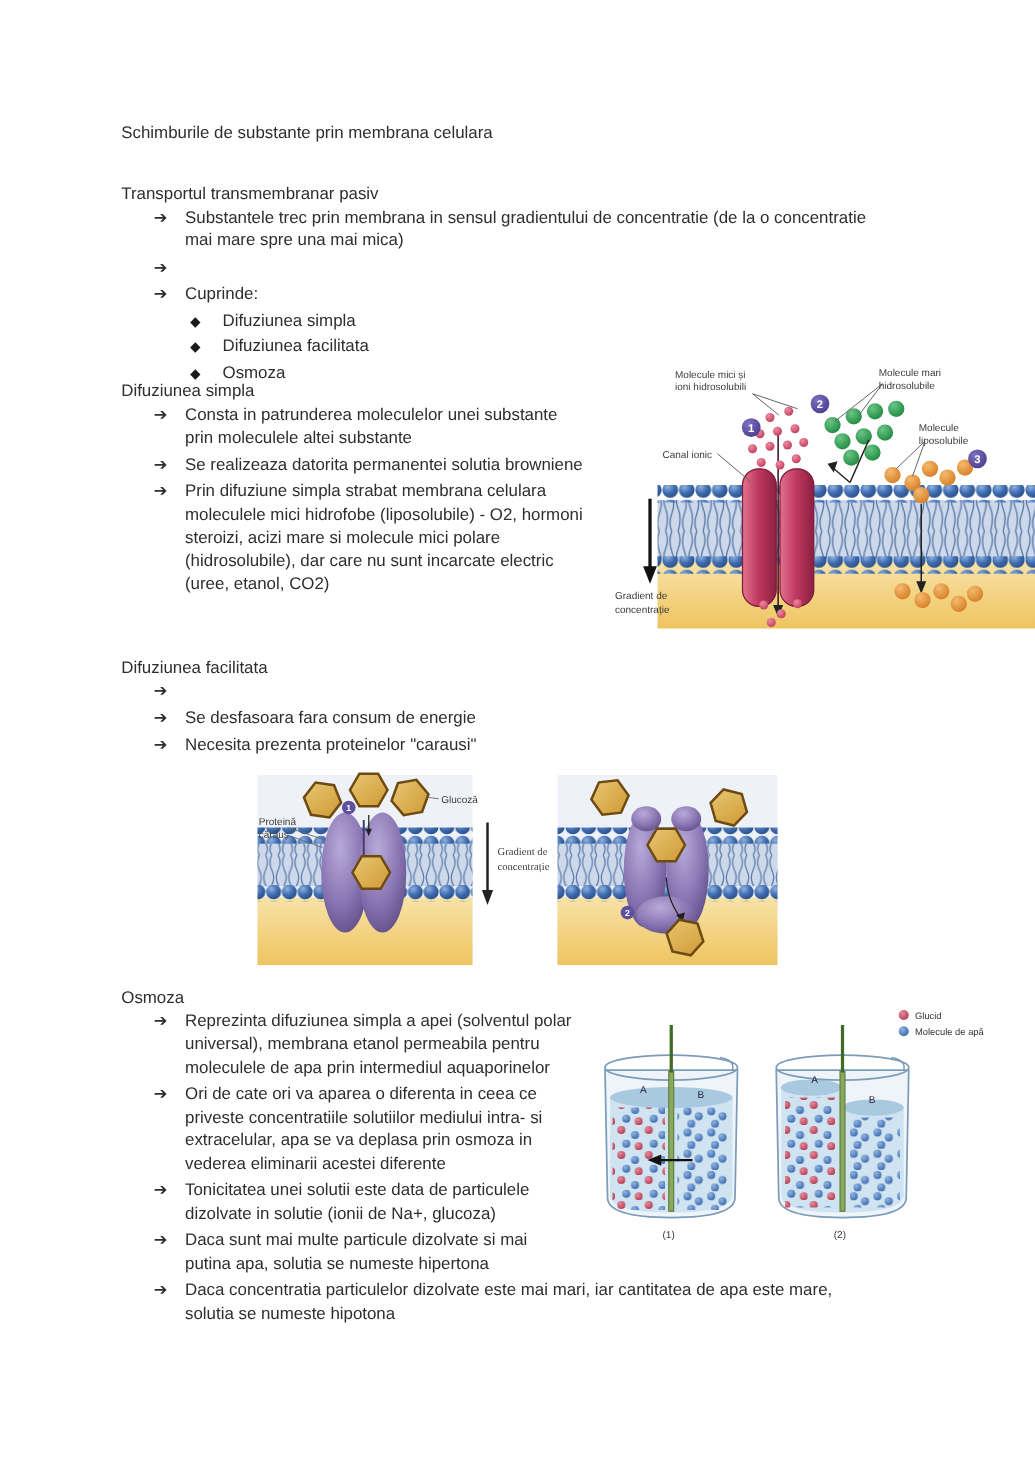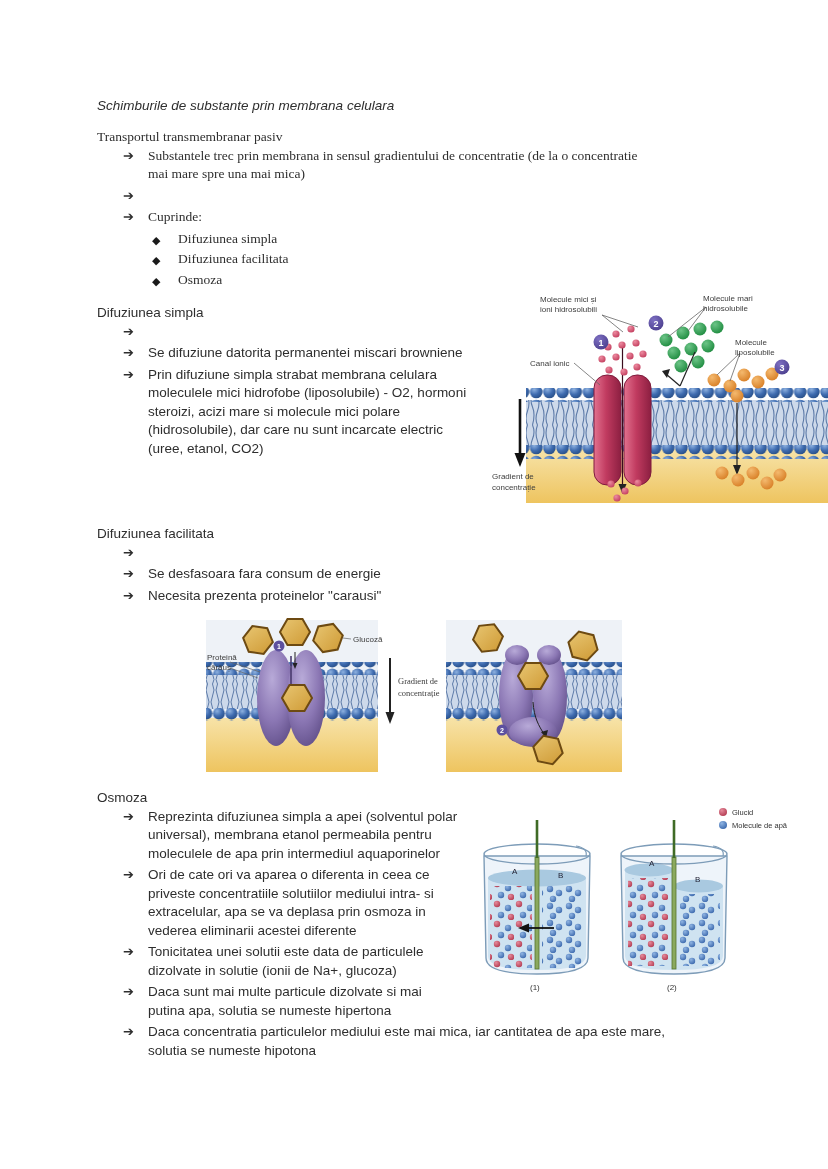--- a/index.html
+++ b/index.html
@@ -1,37 +1,37 @@
 <!DOCTYPE html>
 <html><head>
 <meta charset="utf-8">
 <style>
   html,body{margin:0;padding:0;}
   body{width:828px;height:1169px;background:#ffffff;position:relative;overflow:hidden;
        font-family:"Liberation Sans","DejaVu Sans",sans-serif;color:#2e2e2e;}
   .abs{position:absolute;}
-  .doc-title{left:97px;top:97px;font-size:13.5px;line-height:18.5px;font-style:italic;}
+  .doc-title{left:97px;top:97px;font-size:13.5px;line-height:18.5px;}
   .section{font-size:13.5px;line-height:18.5px;}
   .sec-heading{margin:0 0 0 0;font-weight:normal;font-size:13.5px;line-height:18.5px;}
   ul.blist{list-style:none;margin:0;padding:0 0 0 26px;}
   ul.blist>li{display:flex;margin:0 0 3px 0;}
   ul.blist .marker{flex:0 0 25px;font-size:13px;color:#2e2e2e;}
   ul.blist .btxt{white-space:pre-line;}
   ul.sublist{list-style:none;margin:0;padding:0 0 0 55px;}
   ul.sublist>li{display:flex;margin:0 0 1px 0;}
   ul.sublist .marker{flex:0 0 26px;font-size:11px;padding-top:1px;color:#1a1a1a;}
   svg text{font-family:"Liberation Sans","DejaVu Sans",sans-serif;}
   svg .serifLbl{font-family:"Liberation Serif","DejaVu Serif",serif;}
 </style>
 </head>
 <body>
 
 <div class="abs doc-title">Schimburile de substante prin membrana celulara</div>
 
-<div class="abs section" style="left:97px;top:128px;width:640px;font-family:Liberation Serif, serif;">
+<div class="abs section" style="left:97px;top:146px;width:640px;">
   <h2 class="sec-heading">Transportul transmembranar pasiv</h2>
   <ul class="blist">
     <li>
       <span class="marker">➔</span>
       <span class="btxt">Substantele trec prin membrana in sensul gradientului de concentratie (de la o concentratie
 mai mare spre una mai mica)</span>
     </li>
     <li>
       <span class="marker">➔</span>
     </li>
@@ -54,24 +54,26 @@
       <span class="btxt">Osmoza</span>
     </li>
   </ul>
 </div>
 
 <div class="abs section" style="left:97px;top:304px;width:380px;">
   <h2 class="sec-heading">Difuziunea simpla</h2>
   <ul class="blist">
     <li>
       <span class="marker">➔</span>
-    </li>
-    <li>
-      <span class="marker">➔</span>
-      <span class="btxt">Se difuziune datorita permanentei miscari browniene</span>
+      <span class="btxt">Consta in patrunderea moleculelor unei substante
+prin moleculele altei substante</span>
+    </li>
+    <li>
+      <span class="marker">➔</span>
+      <span class="btxt">Se realizeaza datorita permanentei solutia browniene</span>
     </li>
     <li>
       <span class="marker">➔</span>
       <span class="btxt">Prin difuziune simpla strabat membrana celulara
 moleculele mici hidrofobe (liposolubile) - O2, hormoni
 steroizi, acizi mare si molecule mici polare
 (hidrosolubile), dar care nu sunt incarcate electric
 (uree, etanol, CO2)</span>
     </li>
   </ul>
@@ -115,21 +117,21 @@
       <span class="btxt">Tonicitatea unei solutii este data de particulele
 dizolvate in solutie (ionii de Na+, glucoza)</span>
     </li>
     <li>
       <span class="marker">➔</span>
       <span class="btxt">Daca sunt mai multe particule dizolvate si mai
 putina apa, solutia se numeste hipertona</span>
     </li>
     <li>
       <span class="marker">➔</span>
-      <span class="btxt">Daca concentratia particulelor mediului este mai mica, iar cantitatea de apa este mare,
+      <span class="btxt">Daca concentratia particulelor dizolvate este mai mari, iar cantitatea de apa este mare,
 solutia se numeste hipotona</span>
     </li>
   </ul>
 </div>
 
 <svg class="abs" style="left:490px;top:287px;" width="338" height="216" viewBox="0 0 338 216">
   <defs>
     <radialGradient id="aSph" cx="35%" cy="30%" r="75%">
       <stop offset="0%" stop-color="#8fb2e0"></stop>
         <stop offset="55%" stop-color="#3f6cb0"></stop>

